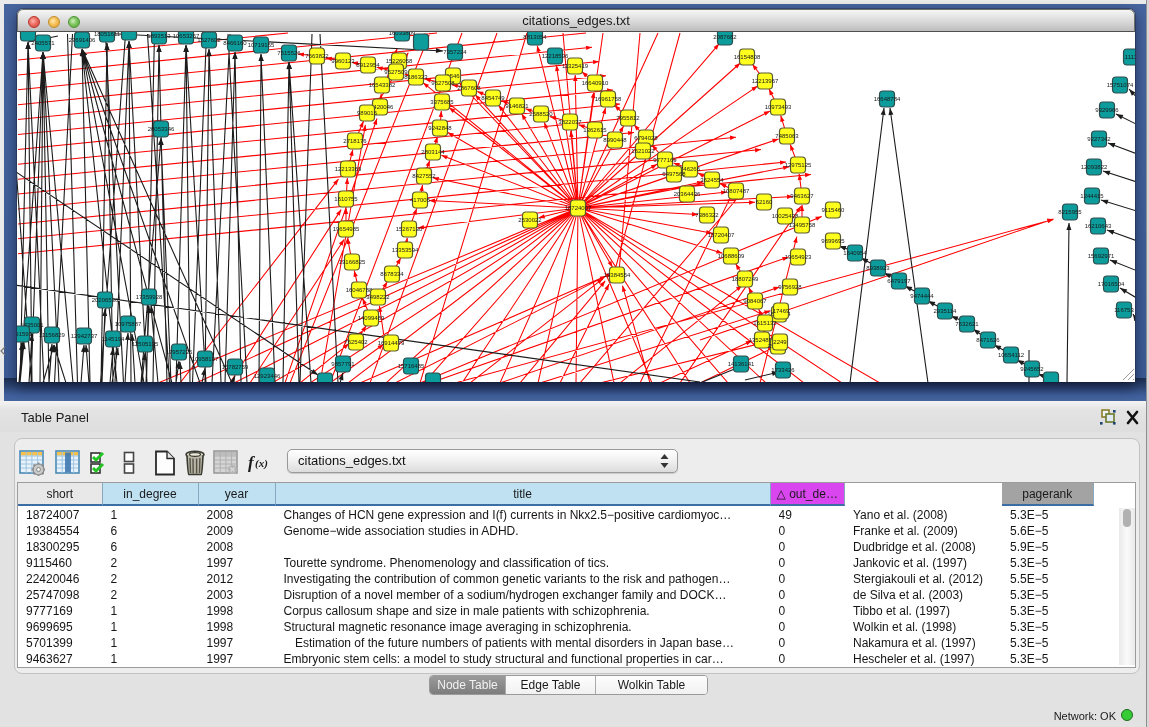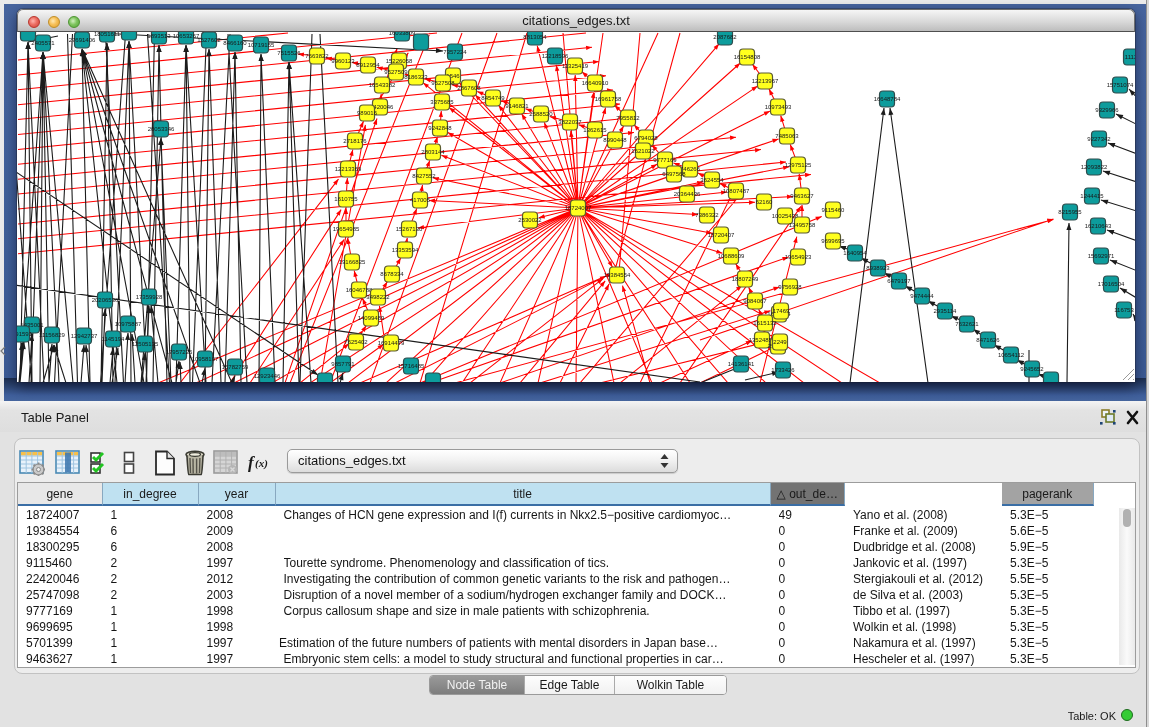--- a/index.html
+++ b/index.html
@@ -617,36 +617,37 @@
 <svg class="icon" style="left:246px" width="30" height="26" viewBox="0 0 30 26">
 <text x="2" y="18" font-family="Liberation Serif,serif" font-style="italic" font-weight="bold" font-size="17" fill="#1a1a1a">f</text>
 <text x="9" y="17" font-family="Liberation Serif,serif" font-style="italic" font-weight="bold" font-size="11" fill="#1a1a1a">(x)</text>
 </svg>
 <div id="combo">citations_edges.txt
 <svg width="11" height="16" viewBox="0 0 11 16" style="position:absolute;right:7px;top:3px">
 <polygon points="5.5,1 9.5,6 1.5,6" fill="#333"></polygon>
       <polygon points="5.5,15 9.5,10 1.5,10" fill="#333"></polygon>
 </svg></div>
 <div id="tbl">
-    <div class="hd" style="left:0px;width:84.5px;background:#e8e8e8">gene</div>
+    <div class="hd" style="left:0px;width:84.5px;background:#e8e8e8">short</div>
     <div class="hd" style="left:84.5px;width:96px;background:#bfe1f1">in_degree</div>
     <div class="hd" style="left:180.5px;width:77px;background:#bfe1f1">year</div>
     <div class="hd" style="left:257.5px;width:495px;background:#bfe1f1">title</div>
-    <div class="hd" style="left:752.5px;width:74.5px;background:#737373">△ out_de…</div>
+    <div class="hd" style="left:752.5px;width:74.5px;background:#d946ef">△ out_de…</div>
     <div class="hd" style="left:984px;width:91.5px;background:#a3a3a3">pagerank</div>
     <div class="rowtxt" style="left:8px;top:24px;width:74.5px;overflow:hidden">18724007</div>
     <div class="rowtxt" style="left:92.5px;top:24px;width:86px;overflow:hidden">1</div>
     <div class="rowtxt" style="left:188.5px;top:24px;width:67px;overflow:hidden">2008</div>
     <div class="rowtxt" style="left:265.5px;top:24px;width:485px;overflow:hidden">Changes of HCN gene expression and I(f) currents in Nkx2.5−positive cardiomyoc…</div>
     <div class="rowtxt" style="left:760.5px;top:24px;width:64.5px;overflow:hidden">49</div>
     <div class="rowtxt" style="left:835px;top:24px;width:147px;overflow:hidden">Yano et al. (2008)</div>
     <div class="rowtxt" style="left:992px;top:24px;width:81.5px;overflow:hidden">5.3E−5</div>
     <div class="rowtxt" style="left:8px;top:40px;width:74.5px;overflow:hidden">19384554</div>
     <div class="rowtxt" style="left:92.5px;top:40px;width:86px;overflow:hidden">6</div>
     <div class="rowtxt" style="left:188.5px;top:40px;width:67px;overflow:hidden">2009</div>
+    <div class="rowtxt" style="left:265.5px;top:40px;width:485px;overflow:hidden">Genome−wide association studies in ADHD.</div>
     <div class="rowtxt" style="left:760.5px;top:40px;width:64.5px;overflow:hidden">0</div>
     <div class="rowtxt" style="left:835px;top:40px;width:147px;overflow:hidden">Franke et al. (2009)</div>
     <div class="rowtxt" style="left:992px;top:40px;width:81.5px;overflow:hidden">5.6E−5</div>
     <div class="rowtxt" style="left:8px;top:56px;width:74.5px;overflow:hidden">18300295</div>
     <div class="rowtxt" style="left:92.5px;top:56px;width:86px;overflow:hidden">6</div>
     <div class="rowtxt" style="left:188.5px;top:56px;width:67px;overflow:hidden">2008</div>
     <div class="rowtxt" style="left:760.5px;top:56px;width:64.5px;overflow:hidden">0</div>
     <div class="rowtxt" style="left:835px;top:56px;width:147px;overflow:hidden">Dudbridge et al. (2008)</div>
     <div class="rowtxt" style="left:992px;top:56px;width:81.5px;overflow:hidden">5.9E−5</div>
     <div class="rowtxt" style="left:8px;top:72px;width:74.5px;overflow:hidden">9115460</div>
@@ -673,42 +674,43 @@
     <div class="rowtxt" style="left:8px;top:120px;width:74.5px;overflow:hidden">9777169</div>
     <div class="rowtxt" style="left:92.5px;top:120px;width:86px;overflow:hidden">1</div>
     <div class="rowtxt" style="left:188.5px;top:120px;width:67px;overflow:hidden">1998</div>
     <div class="rowtxt" style="left:265.5px;top:120px;width:485px;overflow:hidden">Corpus callosum shape and size in male patients with schizophrenia.</div>
     <div class="rowtxt" style="left:760.5px;top:120px;width:64.5px;overflow:hidden">0</div>
     <div class="rowtxt" style="left:835px;top:120px;width:147px;overflow:hidden">Tibbo et al. (1997)</div>
     <div class="rowtxt" style="left:992px;top:120px;width:81.5px;overflow:hidden">5.3E−5</div>
     <div class="rowtxt" style="left:8px;top:136px;width:74.5px;overflow:hidden">9699695</div>
     <div class="rowtxt" style="left:92.5px;top:136px;width:86px;overflow:hidden">1</div>
     <div class="rowtxt" style="left:188.5px;top:136px;width:67px;overflow:hidden">1998</div>
+    <div class="rowtxt" style="left:265.5px;top:136px;width:485px;overflow:hidden">Structural magnetic resonance image averaging in schizophrenia.</div>
     <div class="rowtxt" style="left:760.5px;top:136px;width:64.5px;overflow:hidden">0</div>
     <div class="rowtxt" style="left:835px;top:136px;width:147px;overflow:hidden">Wolkin et al. (1998)</div>
     <div class="rowtxt" style="left:992px;top:136px;width:81.5px;overflow:hidden">5.3E−5</div>
     <div class="rowtxt" style="left:8px;top:152px;width:74.5px;overflow:hidden">5701399</div>
     <div class="rowtxt" style="left:92.5px;top:152px;width:86px;overflow:hidden">1</div>
     <div class="rowtxt" style="left:188.5px;top:152px;width:67px;overflow:hidden">1997</div>
-    <div class="rowtxt" style="left:261px;top:152px;width:485px;overflow:hidden">Estimation of the future numbers of patients with mental disorders in Japan base…</div>
+    <div class="rowtxt" style="left:277px;top:152px;width:485px;overflow:hidden">Estimation of the future numbers of patients with mental disorders in Japan base…</div>
     <div class="rowtxt" style="left:760.5px;top:152px;width:64.5px;overflow:hidden">0</div>
     <div class="rowtxt" style="left:835px;top:152px;width:147px;overflow:hidden">Nakamura et al. (1997)</div>
     <div class="rowtxt" style="left:992px;top:152px;width:81.5px;overflow:hidden">5.3E−5</div>
     <div class="rowtxt" style="left:8px;top:168px;width:74.5px;overflow:hidden">9463627</div>
     <div class="rowtxt" style="left:92.5px;top:168px;width:86px;overflow:hidden">1</div>
     <div class="rowtxt" style="left:188.5px;top:168px;width:67px;overflow:hidden">1997</div>
     <div class="rowtxt" style="left:265.5px;top:168px;width:485px;overflow:hidden">Embryonic stem cells: a model to study structural and functional properties in car…</div>
     <div class="rowtxt" style="left:760.5px;top:168px;width:64.5px;overflow:hidden">0</div>
     <div class="rowtxt" style="left:835px;top:168px;width:147px;overflow:hidden">Hescheler et al. (1997)</div>
     <div class="rowtxt" style="left:992px;top:168px;width:81.5px;overflow:hidden">5.3E−5</div>
     <div style="position:absolute;left:1101px;top:25px;width:16px;height:157px;background:linear-gradient(90deg,#e9e9e9,#fafafa 50%,#e9e9e9)"></div>
     <div style="position:absolute;left:1105px;top:26px;width:8px;height:18px;border-radius:4px;background:#b1b1b1"></div>
   </div>
 <div id="tabs">
-    <div class="sel" style="width:94px">Node Table</div>
+    <div class="sel" style="width:75px">Node Table</div>
     <div style="width:90px">Edge Table</div>
     <div style="width:112px">Wolkin Table</div>
   </div>
-<div id="mem">Table: OK</div>
+<div id="mem">Network: OK</div>
 <div id="memdot"></div>
 <div id="rstrip"></div>
 <svg width="6" height="10" viewBox="0 0 6 10" style="position:absolute;left:0px;top:346px">
     <path d="M5 1 L1 5 L5 9" stroke="#777" stroke-width="1.2" fill="none"></path>
   </svg>
 </body></html>

